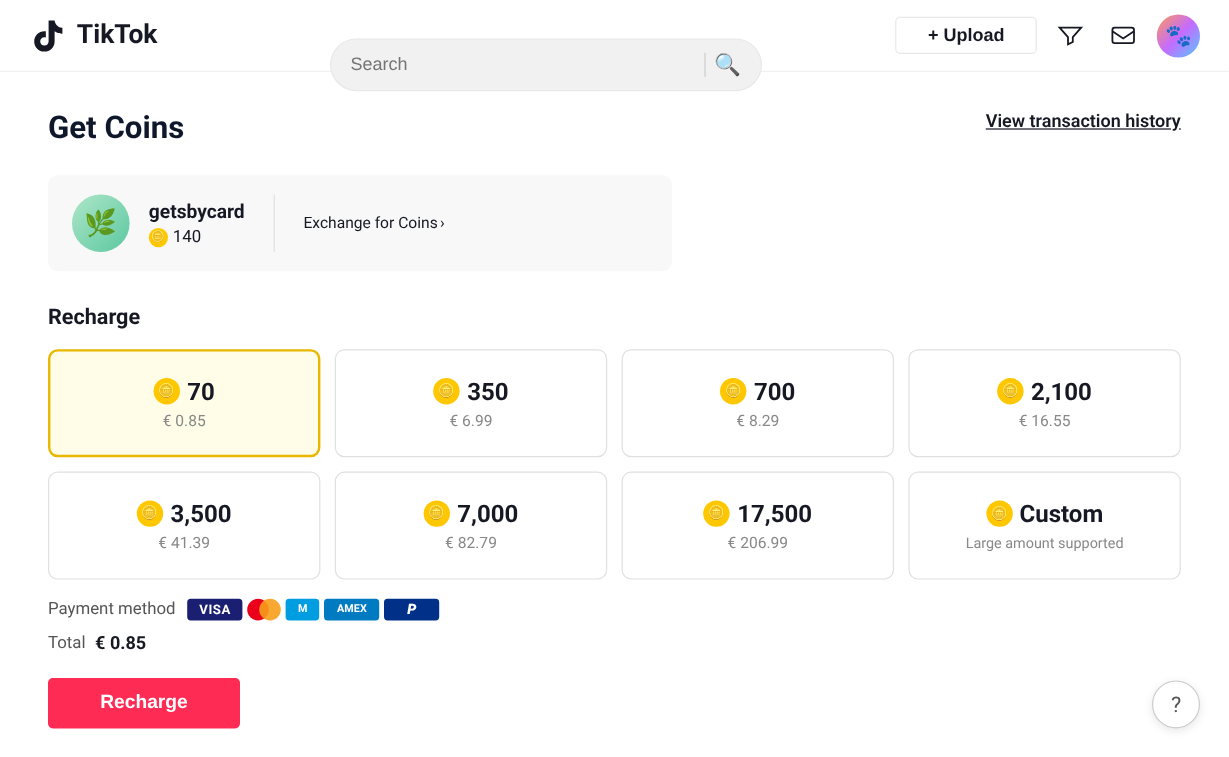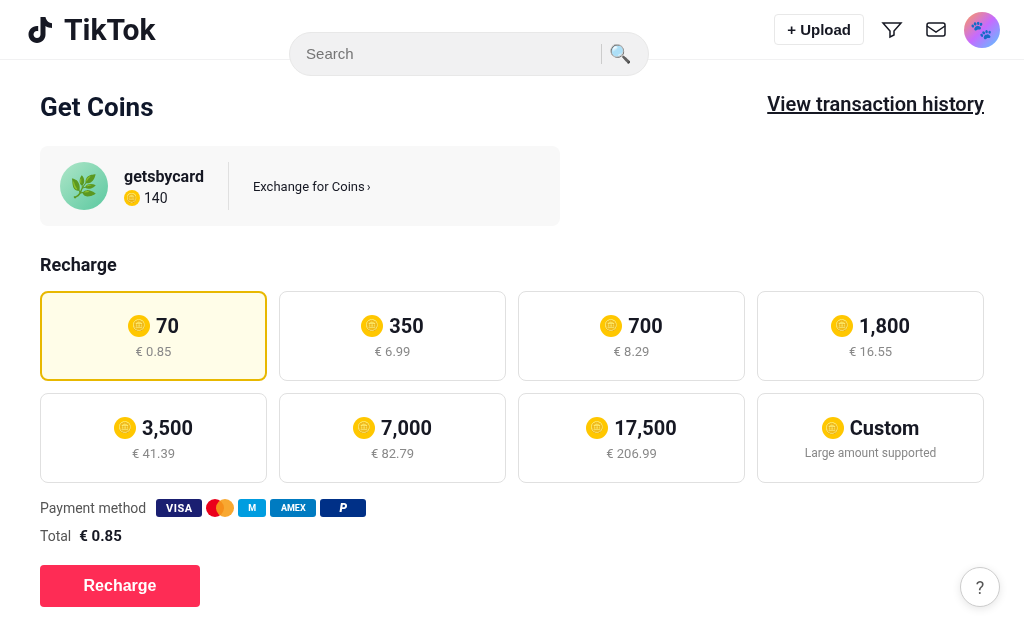--- a/index.html
+++ b/index.html
@@ -28,21 +28,21 @@
       display: flex;
       align-items: center;
       gap: 8px;
       min-width: 140px;
     }
     .logo-icon {
       width: 32px;
       height: 32px;
     }
     .logo-text {
-      font-size: 30px;
+      font-size: 22px;
       font-weight: 700;
       color: #161823;
     }
     .search-bar {
       flex: 1;
       display: flex;
       justify-content: center;
     }
     .search-input-wrap {
       display: flex;
@@ -75,21 +75,21 @@
       gap: 12px;
       min-width: 200px;
       justify-content: flex-end;
     }
     .upload-btn {
       display: flex;
       align-items: center;
       gap: 6px;
       border: 1px solid #e8e8e8;
       border-radius: 4px;
-      padding: 6px 12px;
+      padding: 6px 26px;
       font-size: 15px;
       font-weight: 600;
       cursor: pointer;
       background: #fff;
       color: #161823;
     }
     .header-icon {
       width: 32px;
       height: 32px;
       display: flex;
@@ -121,21 +121,21 @@
       justify-content: space-between;
       align-items: flex-start;
       margin-bottom: 24px;
     }
     .page-title {
       font-size: 26px;
       font-weight: 700;
       color: #0f172a;
     }
     .view-history-link {
-      font-size: 20px;
+      font-size: 15px;
       font-weight: 600;
       color: #161823;
       cursor: pointer;
       text-decoration: underline;
     }
 
     
     .user-card {
       display: flex;
       align-items: center;
@@ -450,21 +450,21 @@
         <div class="coin-card">
           <div class="coin-amount-row">
             <span class="coin-icon-med">🪙</span>
             <span>700</span>
           </div>
           <div class="coin-price">€ 8.29</div>
         </div>
         <div class="coin-card">
           <div class="coin-amount-row">
             <span class="coin-icon-med">🪙</span>
-            <span>1,800</span>
+            <span>2,100</span>
           </div>
           <div class="coin-price">€ 16.55</div>
         </div>
         <div class="coin-card">
           <div class="coin-amount-row">
             <span class="coin-icon-med">🪙</span>
             <span>3,500</span>
           </div>
           <div class="coin-price">€ 41.39</div>
         </div>

